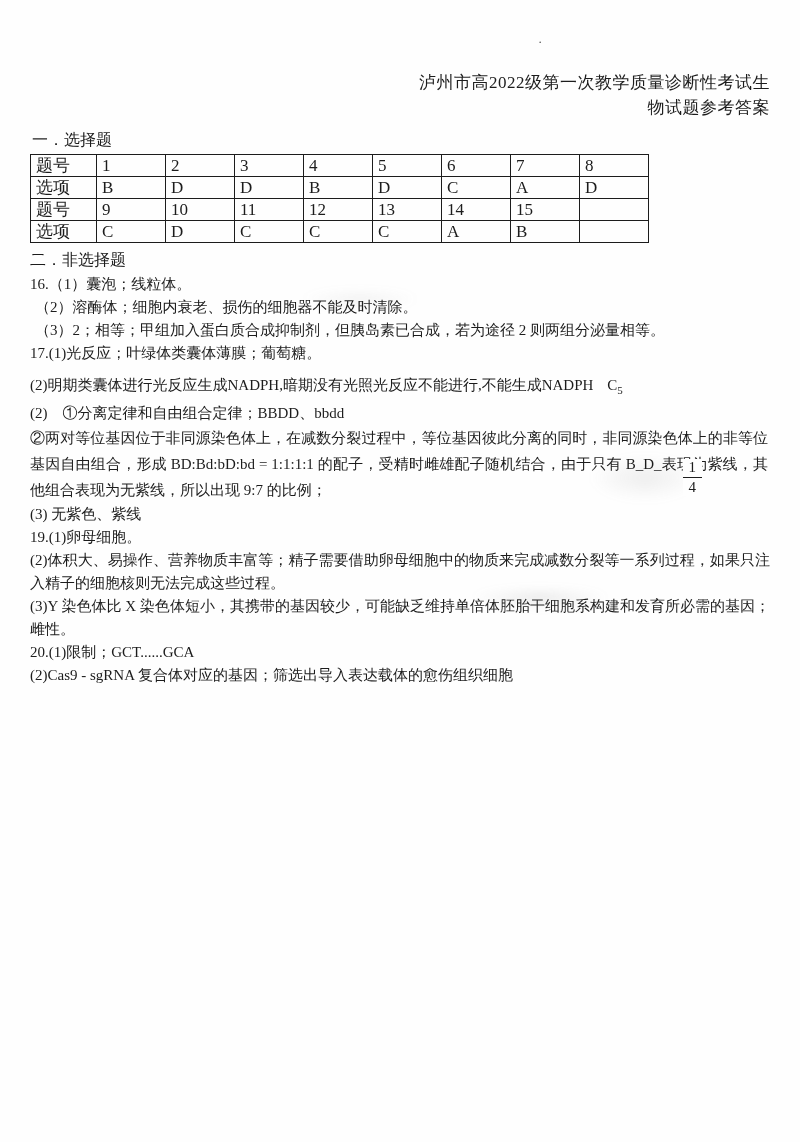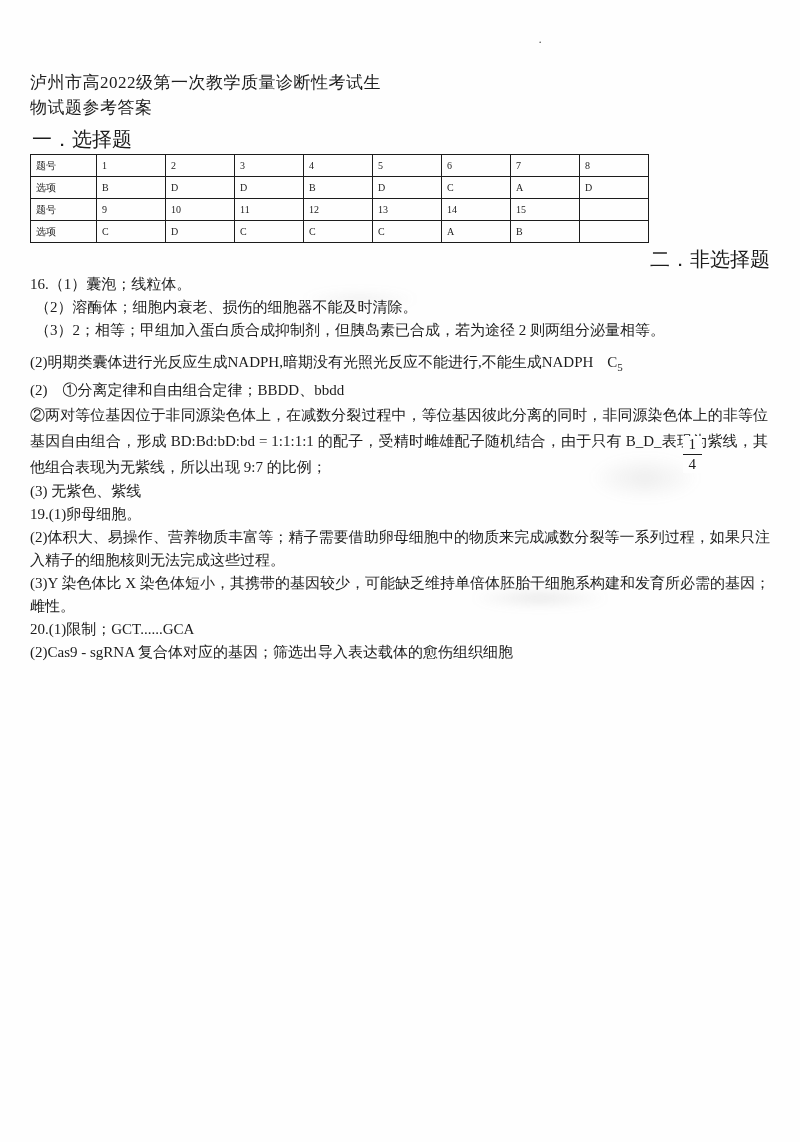--- a/index.html
+++ b/index.html
@@ -25,48 +25,48 @@
     position: absolute;
     top: 34px;
     left: 538px;
     font-size: 13px;
     color: #555;
   }
   .content {
     padding: 70px 30px 0 30px;
   }
   .title {
-    text-align: left;
+    text-align: right;
     font-size: 17px;
     line-height: 25px;
     letter-spacing: 0.5px;
   }
   .section-heading {
-    font-size: 20px;
+    font-size: 16px;
     line-height: 23px;
     margin-top: 8px;
   }
   .sec1-heading { margin-left: 2px; margin-bottom: 3px; }
   table.answers {
     border-collapse: collapse;
     table-layout: fixed;
     width: 618px;
     font-size: 15px;
   }
   table.answers td {
     border: 1px solid #1c1c1c;
     height: 21px;
     padding: 0 0 0 5px;
     vertical-align: middle;
-    font-size: 10px;
+    font-size: 17px;
     line-height: 21px;
   }
   col.head-col { width: 66px; }
   col.data-col { width: 69px; }
-  .sec2-heading { margin-top: 5px; margin-bottom: 2px; text-align: right; }
+  .sec2-heading { margin-top: 5px; margin-bottom: 2px; }
   .line {
     font-size: 15px;
     line-height: 23px;
   }
   .indent { padding-left: 5px; }
   .gap-top-sm { margin-top: 9px; }
   .gap-top-md { margin-top: 14px; }
   .para {
     font-size: 15px;
     line-height: 23px;
@@ -198,20 +198,21 @@
           </tr>
         </tbody>
     </table>
 
     <div class="section-heading sec2-heading">二．非选择题</div>
 
     <div class="line">16.（1）囊泡；线粒体。</div>
     <div class="line indent">（2）溶酶体；细胞内衰老、损伤的细胞器不能及时清除。</div>
     <div class="line indent">（3）2；相等；甲组加入蛋白质合成抑制剂，但胰岛素已合成，若为途径 2 则两组分泌量相等。</div>
 
+    <div class="line">17.(1)光反应；叶绿体类囊体薄膜；葡萄糖。</div>
     <div class="line gap-top-sm">
       <span>(2)明期类囊体进行光反应生成NADPH,暗期没有光照光反应不能进行,不能生成NADPH</span><span class="math-c5"><span>C</span><sub>5</sub></span>
     </div>
 
     <div class="line">(2)　①分离定律和自由组合定律；BBDD、bbdd</div>
     <div class="para para-18">
       <span>②两对等位基因位于非同源染色体上，在减数分裂过程中，等位基因彼此分离的同时，非同源染色体上的非等位基因自由组合，形成 BD:Bd:bD:bd = 1:1:1:1 的配子，受精时雌雄配子随机结合，由于只有 B_D_表现为紫线，其他组合表现为无紫线，所以出现 9:7 的比例；</span>
       <span class="fraction">
         <span class="num">1</span>
         <span class="den">4</span>

